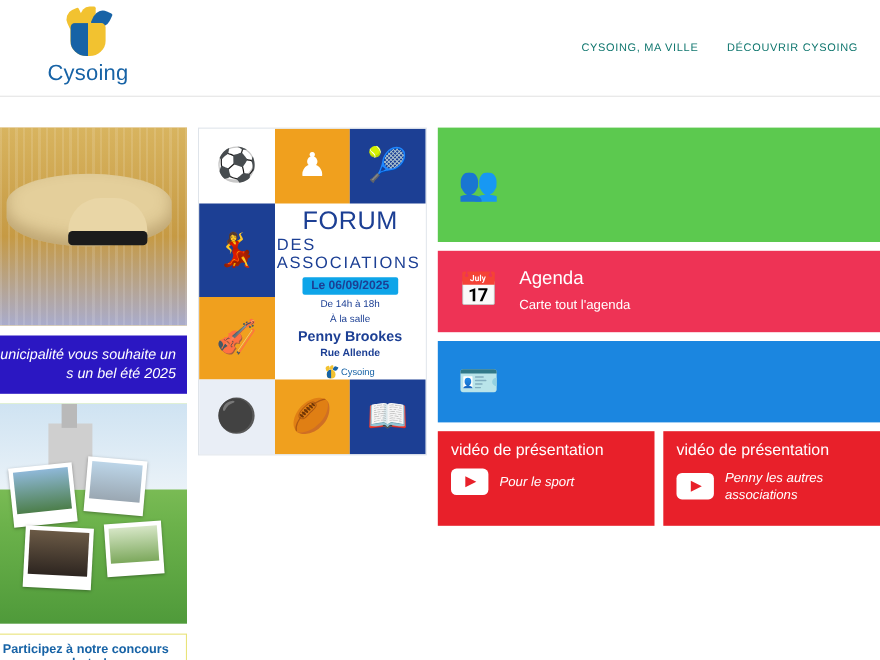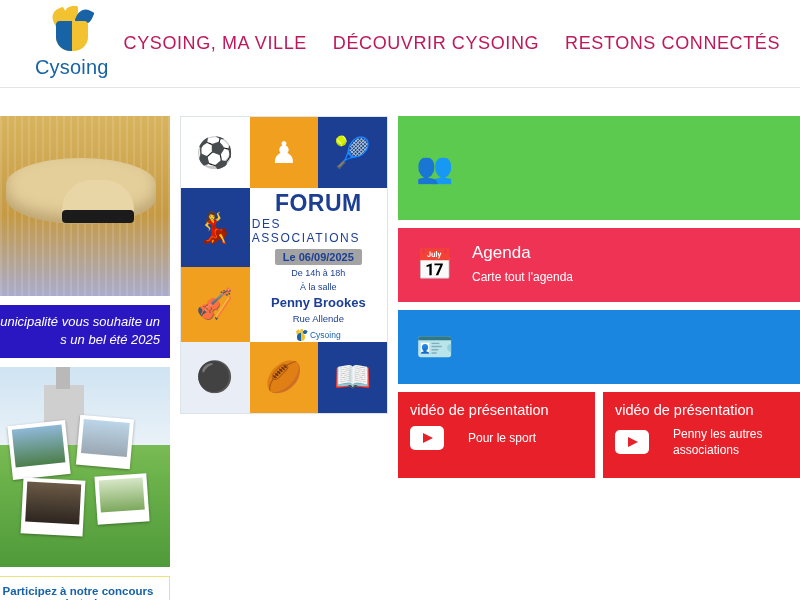--- a/index.html
+++ b/index.html
@@ -36,23 +36,23 @@
     font-weight: 400;
   }
   .nav {
     margin-left: auto;
     display: flex;
     gap: 26px;
     align-items: center;
     padding-right: 8px;
   }
   .nav-item {
-    font-size: 18px;
+    font-size: 10px;
     letter-spacing: 0.6px;
-    color: #be185d;
+    color: #0f766e;
     text-transform: uppercase;
     white-space: nowrap;
     cursor: pointer;
   }
 
   
   .main {
     position: relative;
     width: 800px;
     height: 512px;
@@ -184,34 +184,34 @@
   .g-blue { color: #1c3f94; }
 
   .forum-center {
     grid-column: 2 / 4;
     grid-row: 2 / 3;
     background: #ffffff;
     display: flex; flex-direction: column;
     align-items: center; justify-content: center;
     padding: 2px;
   }
-  .forum-title { color:#1c3f94; font-size: 23px; font-weight: bold; letter-spacing: .5px; }
-  .forum-sub { color:#1c3f94; font-size: 12px; letter-spacing: 1.6px; }
+  .forum-title { color:#1c3f94; font-size: 23px; font-weight: normal; letter-spacing: .5px; }
+  .forum-sub { color:#1c3f94; font-size: 15px; letter-spacing: 1.6px; }
   .forum-date {
-    margin-top: 4px; background:#a3a3a3; color:#1c3f94;
+    margin-top: 4px; background:#0ea5e9; color:#1c3f94;
     font-size: 11px; font-weight: bold; padding: 2px 8px; border-radius: 2px;
   }
   .forum-info {
     grid-column: 2 / 4; grid-row: 3 / 4;
     background:#ffffff; color:#1c3f94;
     display:flex; flex-direction:column; align-items:center; justify-content:center;
     font-size: 9px; line-height: 1.45; text-align:left;
   }
   .forum-venue { font-size: 13px; font-weight: bold; }
-  .forum-street { font-size: 9.5px; }
+  .forum-street { font-size: 9.5px; font-weight: bold; }
   .forum-logo { display:flex; align-items:center; gap:3px; margin-top: 3px; }
   .forum-logo-mark { width: 11px; height: 12px; position: relative; }
   .forum-logo-txt { color:#1763a6; font-size: 8.5px; }
 
   
   .col-right { width: 402px; display:flex; flex-direction: column; gap: 8px; }
   .tile {
     display: flex;
     align-items: center;
     gap: 14px;
@@ -234,21 +234,21 @@
   .video-row { display:flex; gap: 8px; }
   .video-card {
     background: #e8202a;
     color: #fff;
     width: 197px;
     height: 86px;
     padding: 10px 12px;
     cursor: pointer;
   }
   .video-title { font-size: 14.5px; margin-bottom: 8px; }
-  .video-line { display:flex; align-items:center; gap: 24px; }
+  .video-line { display:flex; align-items:center; gap: 10px; font-style: italic; }
   .yt {
     width: 34px; height: 24px; background: #fff; border-radius: 5px;
     position: relative; min-width: 34px;
   }
   .yt:after {
     content:""; position:absolute; left: 13px; top: 7px;
     border-left: 10px solid #e8202a;
     border-top: 5px solid transparent;
     border-bottom: 5px solid transparent;
   }
@@ -284,21 +284,20 @@
           <div class="leaf-c"></div>
           <div class="leaf-r"></div>
         <div class="shield"></div>
       </div>
     </div>
     <div class="logo-text">Cysoing</div>
   </div>
   <div class="nav">
     <div class="nav-item">CYSOING, MA VILLE</div>
     <div class="nav-item">DÉCOUVRIR CYSOING</div>
-    <div class="nav-item">RESTONS CONNECTÉS</div>
   </div>
 </div>
 
 <div class="main">
   <div class="cols">
 
     <div class="col-left">
 
       <div class="card-wheat">
         <div class="wheat-sky"></div>

